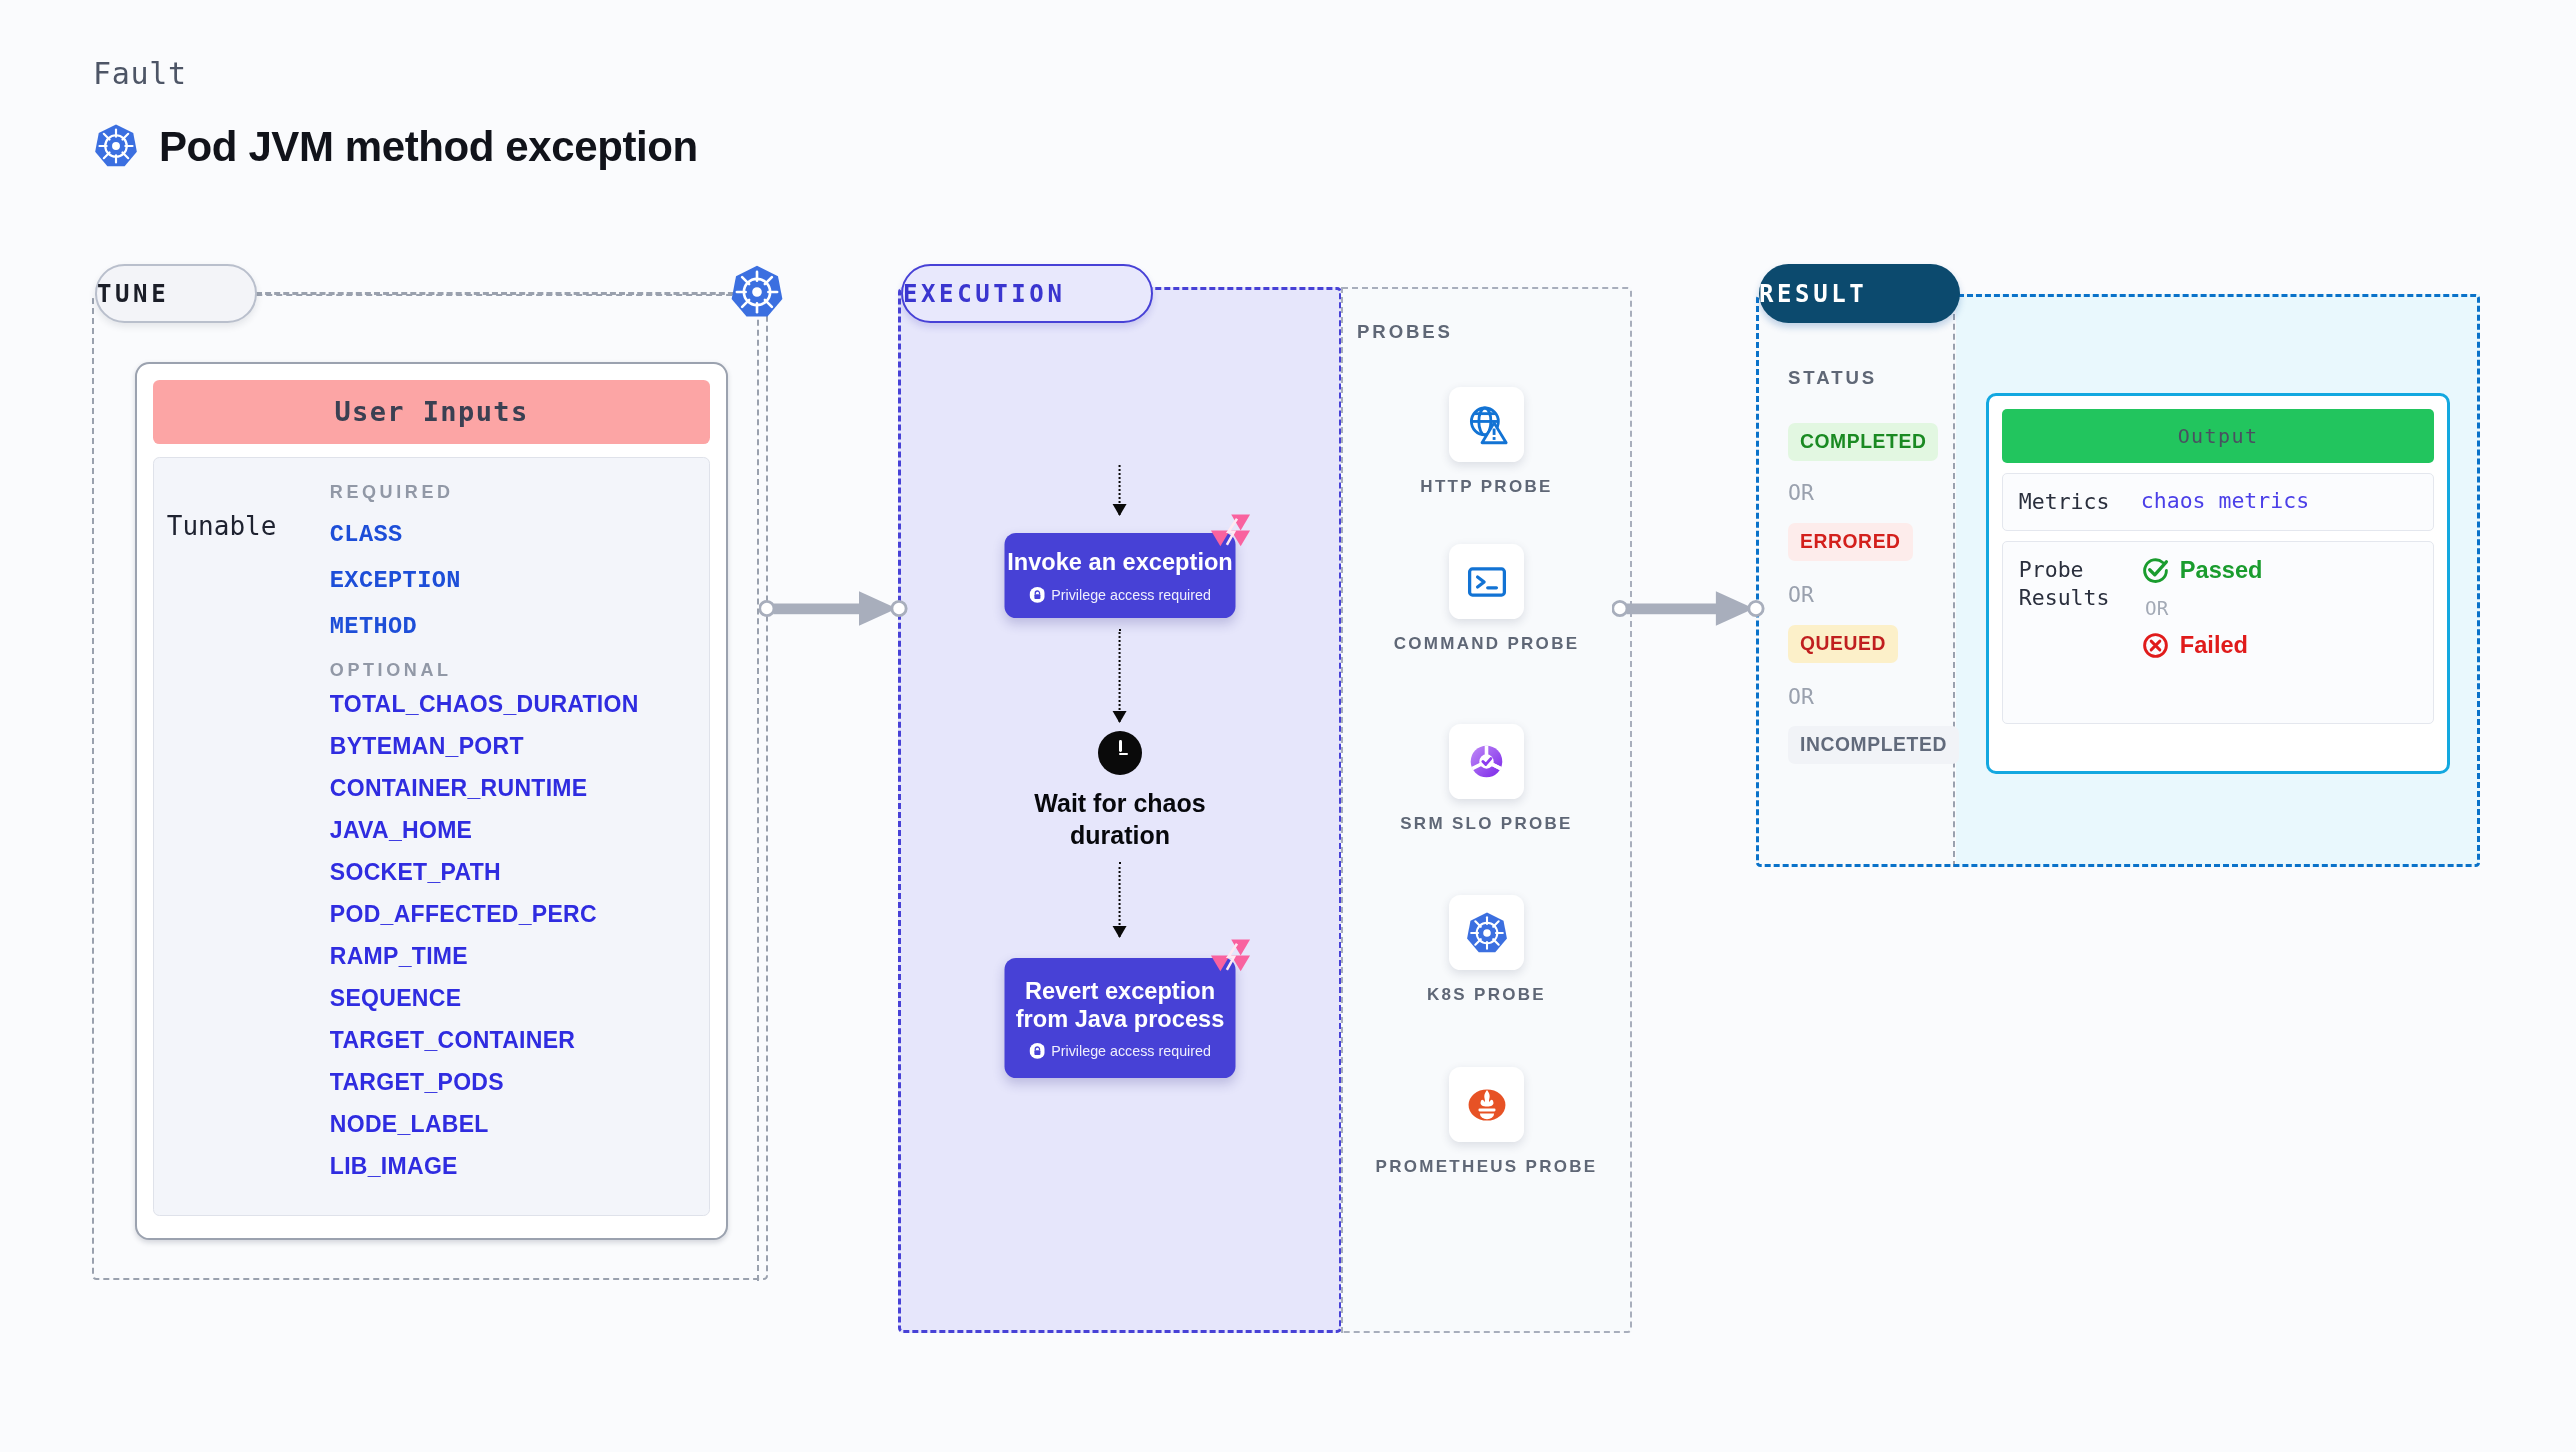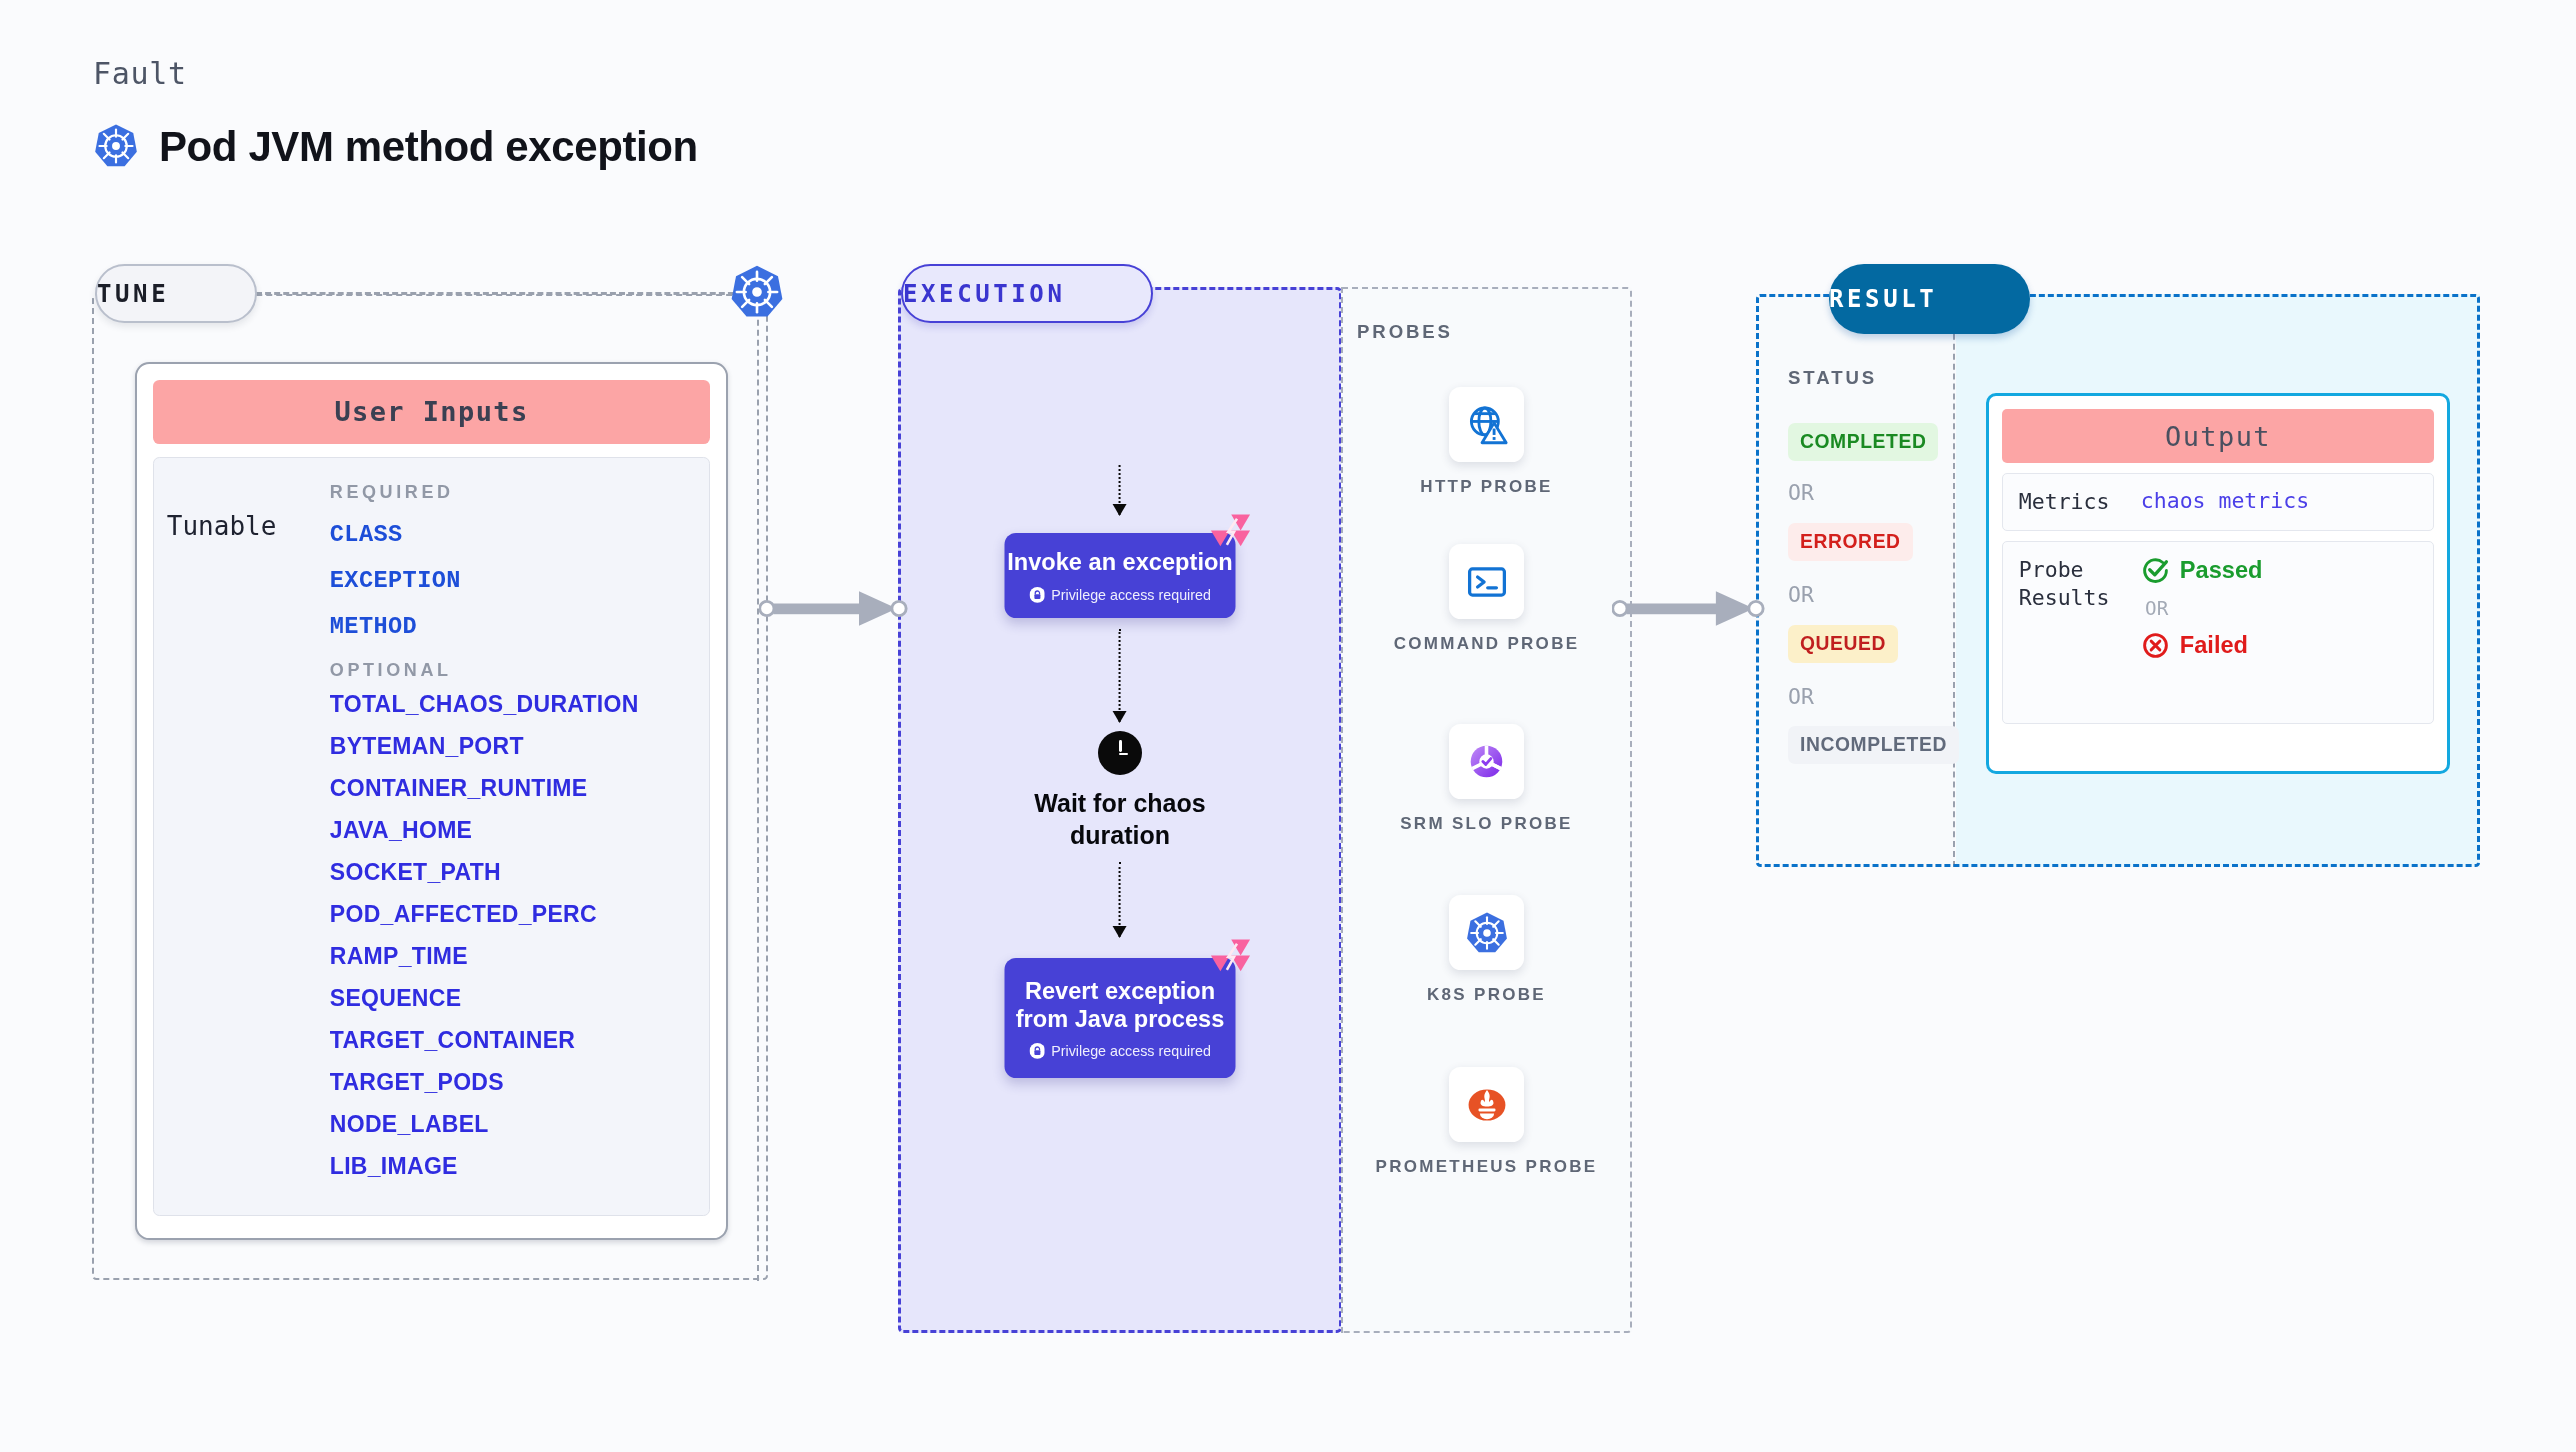--- a/index.html
+++ b/index.html
@@ -229,22 +229,22 @@
     width: 199px; height: 573px;
     background: #f8fafc;
     border-right: 2.1px dashed #9aa1ae;
   }
   #result-cyan {
     position: absolute; left: 1956px; top: 294px;
     width: 524px; height: 573px;
     background: #e9f8fd;
   }
   #result-pill {
-    left: 1829px; top: 264px; width: 201px; height: 70px;
-    background: #0369a1; color: #ffffff;
+    left: 1759px; top: 264px; width: 201px; height: 59px;
+    background: #0c4a6e; color: #ffffff;
     box-shadow: 0 4.3px 7.9px rgba(10,80,160,.24);
   }
   #status-label {
     position: absolute; left: 1788px; top: 367px;
     font-size: 18.6px; font-weight: 700; letter-spacing: 2.9px;
     color: #5f6776; z-index: 6;
   }
   .status-badge {
     position: absolute; left: 1788px; z-index: 6;
     border-radius: 7px; padding: 7.9px 12px;
@@ -258,24 +258,24 @@
   #output-card {
     position: absolute; left: 1986px; top: 393px;
     width: 464px; height: 381px;
     background: #fff;
     border: 3.6px solid #13a8e0;
     border-radius: 10px;
     padding: 13px;
     z-index: 6;
   }
   .out-header {
-    background: #fca5a5; border-radius: 5px; height: 54px;
+    background: #22c55e; border-radius: 5px; height: 54px;
     display: flex; align-items: center; justify-content: center;
     font-family: "DejaVu Sans Mono", monospace;
-    font-size: 27px; color: #4a5060; letter-spacing: 1.4px;
+    font-size: 20px; color: #4a5060; letter-spacing: 1.4px;
   }
   .out-row {
     margin-top: 10px;
     background: #fbfcfe;
     border: 1.4px solid #e4e7ee;
     border-radius: 5px;
     display: flex; padding: 14.3px 15.8px;
   }
   .out-key {
     width: 122px; flex: none;

